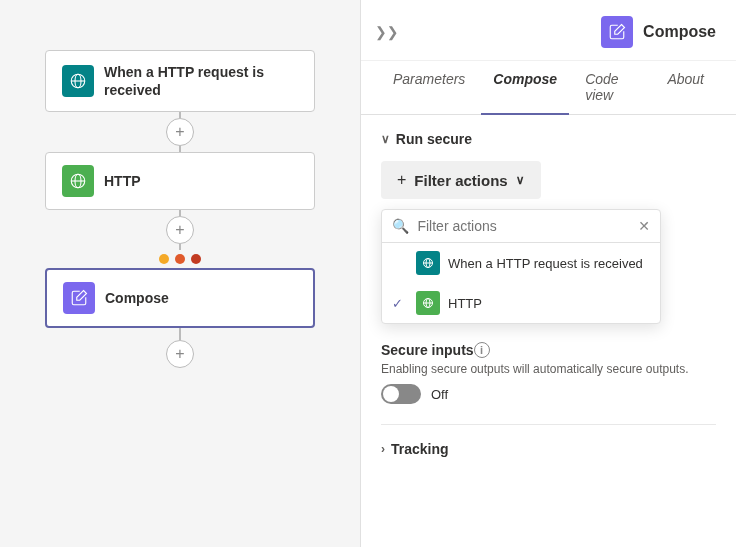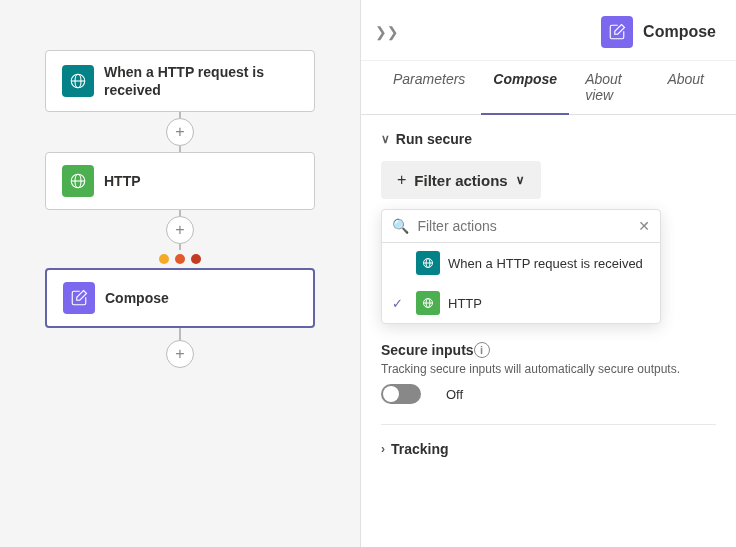--- a/index.html
+++ b/index.html
@@ -329,21 +329,21 @@
     .section-description {
       font-size: 12px;
       color: #605E5C;
       margin-bottom: 8px;
     }
 
     
     .toggle-row {
       display: flex;
       align-items: center;
-      gap: 25px;
+      gap: 10px;
     }
 
     .toggle {
       width: 40px;
       height: 20px;
       background: #888;
       border-radius: 10px;
       position: relative;
       cursor: pointer;
     }
@@ -454,21 +454,21 @@
         <path d="M13 3H5C3.9 3 3 3.9 3 5v14c0 1.1.9 2 2 2h14c1.1 0 2-.9 2-2v-8" stroke="white" stroke-width="1.5"></path>
         <path d="M18 2l4 4-9 9H9v-4l9-9z" stroke="white" stroke-width="1.5" fill="none"></path>
       </svg>
     </div>
     <span class="panel-header-title">Compose</span>
   </div>
 
   <div class="tabs">
     <div class="tab">Parameters</div>
     <div class="tab active">Compose</div>
-    <div class="tab">About view</div>
+    <div class="tab">Code view</div>
     <div class="tab">About</div>
   </div>
 
   <div class="panel-content">
 
     <div class="section-header">
       <span class="chevron">∨</span>
       <span>Run secure</span>
     </div>
 
@@ -512,21 +512,21 @@
           <span>HTTP</span>
         </div>
       </div>
     </div>
 
     <div class="section-block">
       <div class="section-title-row">
         <span>Secure inputs</span>
         <span class="info-icon">i</span>
       </div>
-      <div class="section-description">Tracking secure inputs will automatically secure outputs.</div>
+      <div class="section-description">Enabling secure outputs will automatically secure outputs.</div>
       <div class="toggle-row">
         <div class="toggle">
           <div class="toggle-knob"></div>
         </div>
         <span class="toggle-label">Off</span>
       </div>
     </div>
 
     <div class="tracking-section">
       <div class="tracking-header">

